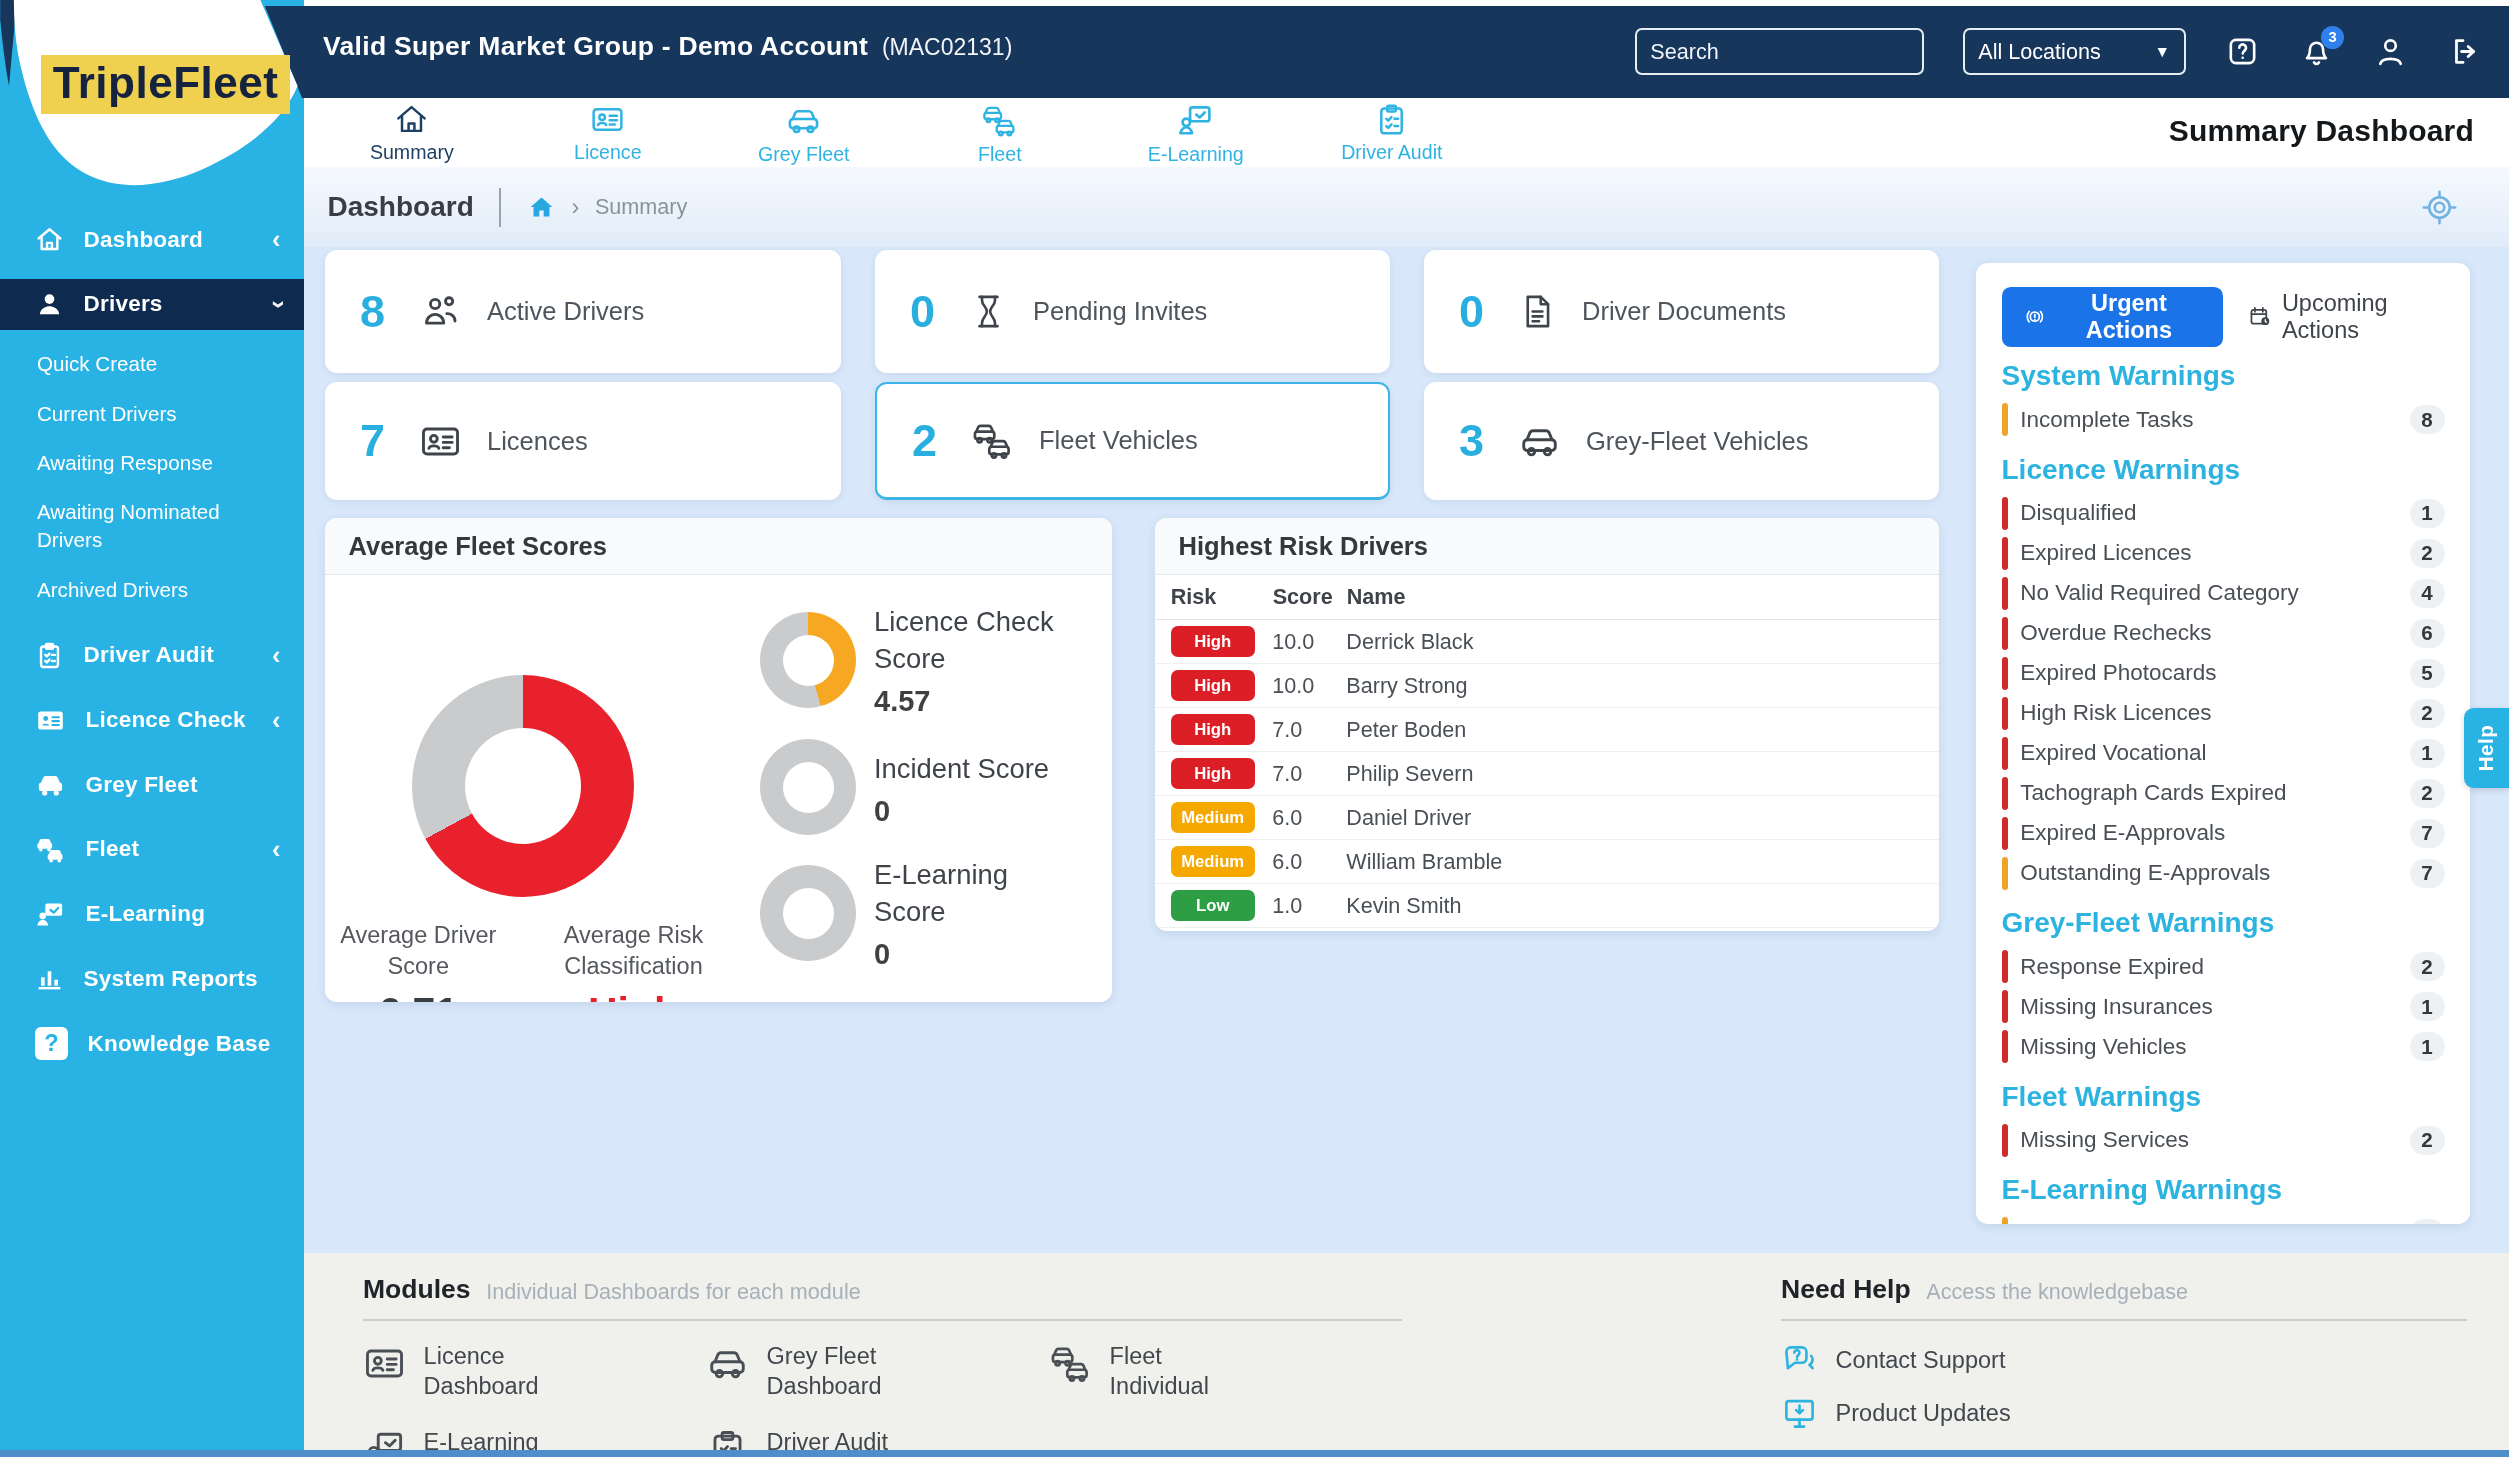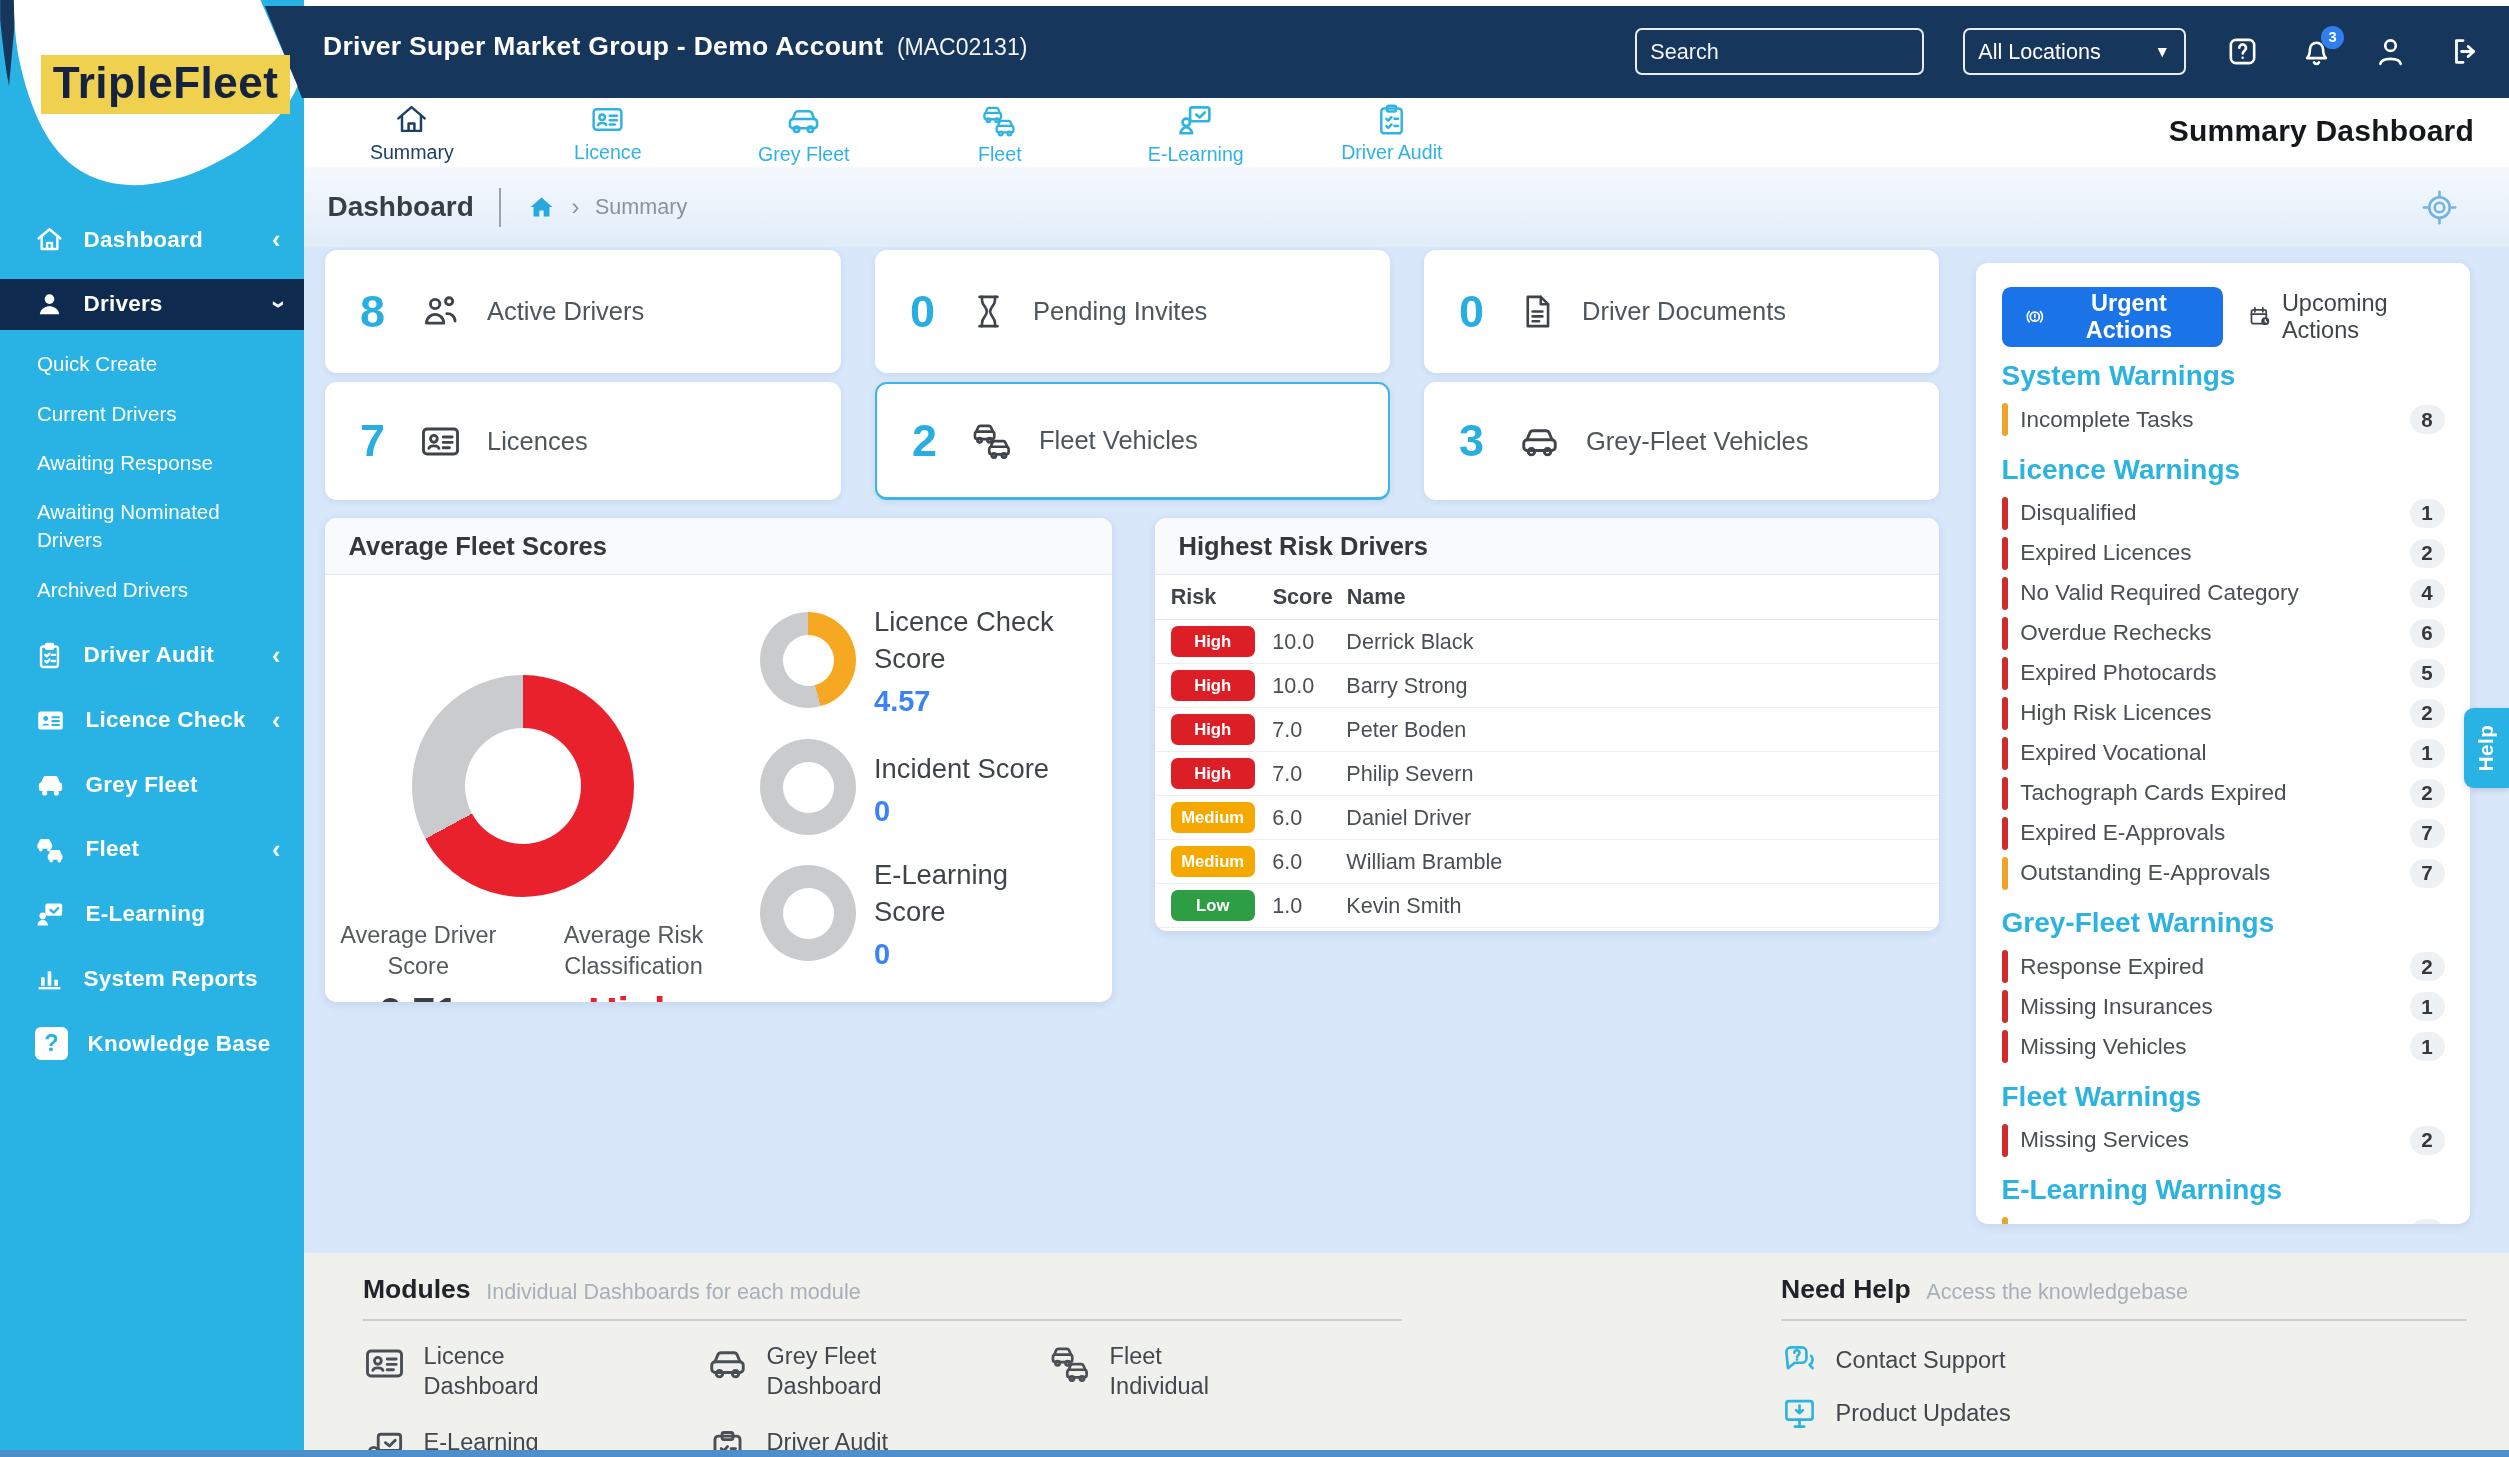--- a/index.html
+++ b/index.html
@@ -83,21 +83,21 @@
   .donut::after { content:""; position:absolute; background:#fff; border-radius:50%; }
   .donut-lg { width:222px; height:222px; left:87px; top:100px; }
   .donut-lg::after { inset:53px; }
   .donut-sm { width:96px; height:96px; }
   .donut-sm::after { inset:22.5px; }
   .score-col { position:absolute; text-align:center; }
   .score-col .sl { font-size:23.5px; color:#55595e; line-height:1.3; }
   .score-col .sv { font-size:41px; color:#3a3f44; font-weight:600; margin-top:7.8px; }
   .score-col .sv.red { color:#e8212c; font-weight:700; }
   .side-score-lab { position:absolute; width:206px; text-align:left; font-size:27.4px; color:#3f444a; line-height:1.35; }
-  .side-score-lab .ssv { font-size:29px; font-weight:700; color:#3b82f6; margin-top:3.9px; }
+  .side-score-lab .ssv { font-size:29px; font-weight:700; color:#404040; margin-top:3.9px; }
 
   
   .p-risk { left:1155px; top:518px; width:784px; height:413px; }
   .risk-head-row { display:flex; align-items:center; height:45px; padding:0 23.5px 0 15.7px; border-bottom:1px solid #e3e5e7; font-size:21.6px; font-weight:700; color:#3f444a; }
   .col-risk { width:102px; }
   .col-score { width:74px; }
   .col-name { flex:1; }
   .risk-row { display:flex; align-items:center; height:44px; padding:0 23.5px 0 15.7px; border-bottom:1px solid #efefef; font-size:21.6px; color:#4a4f55; }
   .badge { width:84px; height:31px; border-radius:6.9px; color:#fff; font-size:16.7px; font-weight:700; display:flex; align-items:center; justify-content:center; margin-right:17.6px; }
   .badge.high { background:#dc1f26; }
@@ -239,21 +239,21 @@
     </div>
     <div class="side-item">
       <span class="kb-ic">?</span>
       <span class="lab">Knowledge Base</span>
     </div>
   </div>
 </div>
 
 <div class="abs topbar-bg"></div>
 <div class="abs topbar-title">
-  <span class="t">Driver Super Market Group - Demo Account</span>
+  <span class="t">Valid Super Market Group - Demo Account</span>
   <span class="code">(MAC02131)</span>
 </div>
 <div class="abs topbar-right">
   <div class="searchbox">
     <input type="text" placeholder="Search" style="">
     <svg class="ic" width="25.5" height="25.5" viewBox="0 0 24 24" fill="none" stroke="#fff" stroke-width="2" stroke-linecap="round">
         <circle cx="11" cy="11" r="6"></circle>
         <path d="M15.6 15.6 20 20"></path>
       </svg>
   </div>

